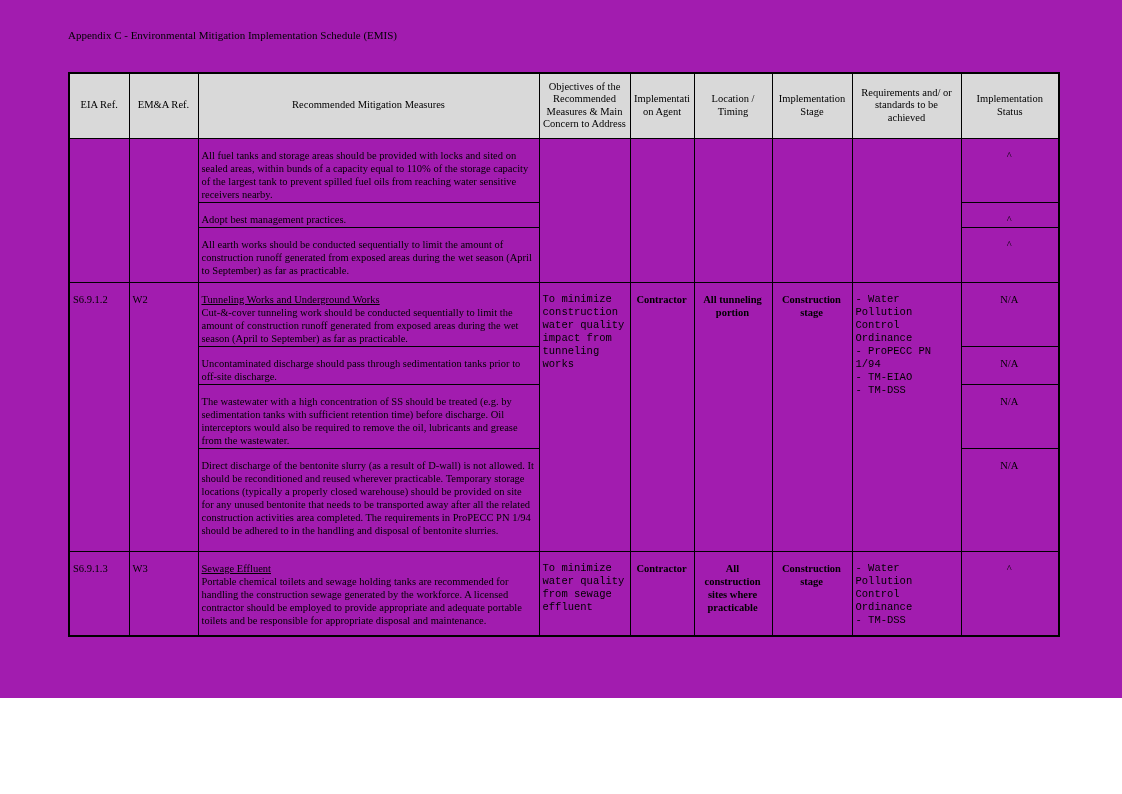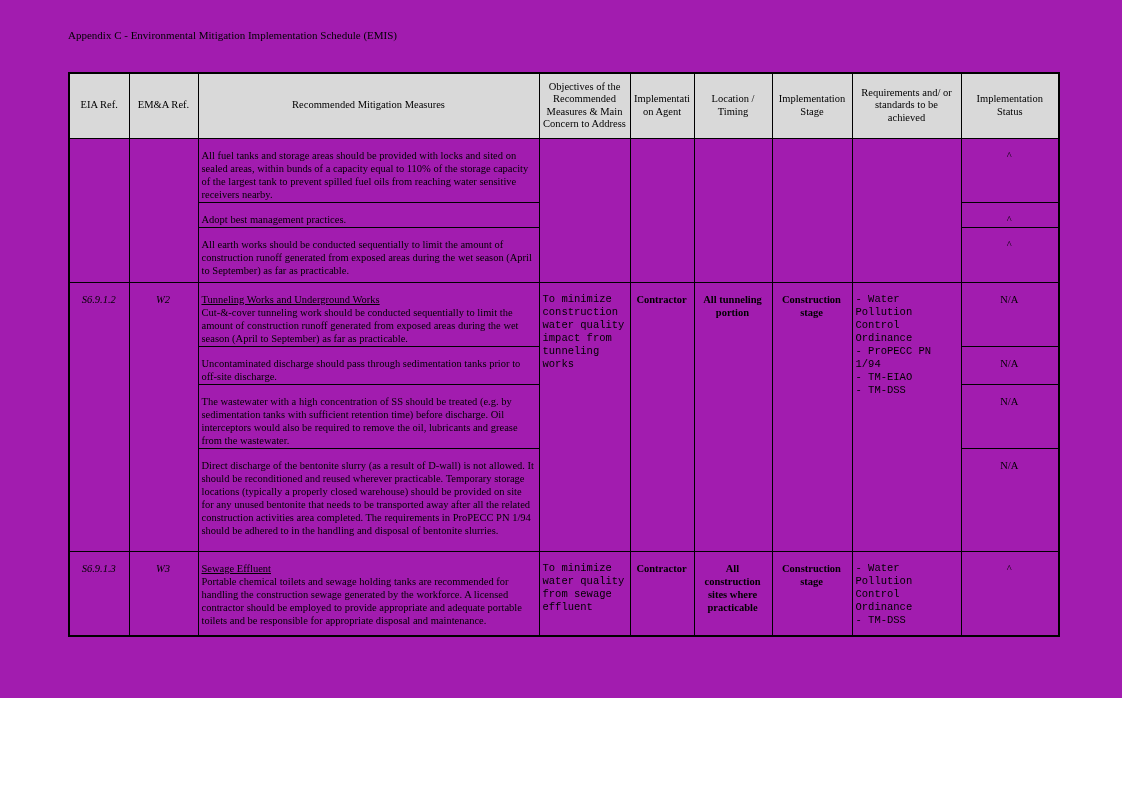--- a/index.html
+++ b/index.html
@@ -41,21 +41,21 @@
     line-height: 1.2;
     overflow-wrap: break-word;
     word-break: break-word;
   }
   table.emis td {
     font-size: 10.5px;
     vertical-align: top;
     padding: 10px 4px 1px 3px;
     line-height: 1.24;
   }
-  .c-eia, .c-ema { text-align: center; font-style: italic; }
+  .c-eia, .c-ema { text-align: left; }
   .c-measure { text-align: left; }
   .c-obj, .c-req { text-align: left; font-family: Liberation Mono, monospace; }
   .c-agent, .c-loc, .c-stage { text-align: center; font-weight: bold; }
   .c-status { text-align: center; font-size: 10px; }
   .m-head { text-decoration: underline; }
   .pre { white-space: pre-line; }
   .footer-left {
     position: absolute;
     left: 68px;
     top: 749px;

